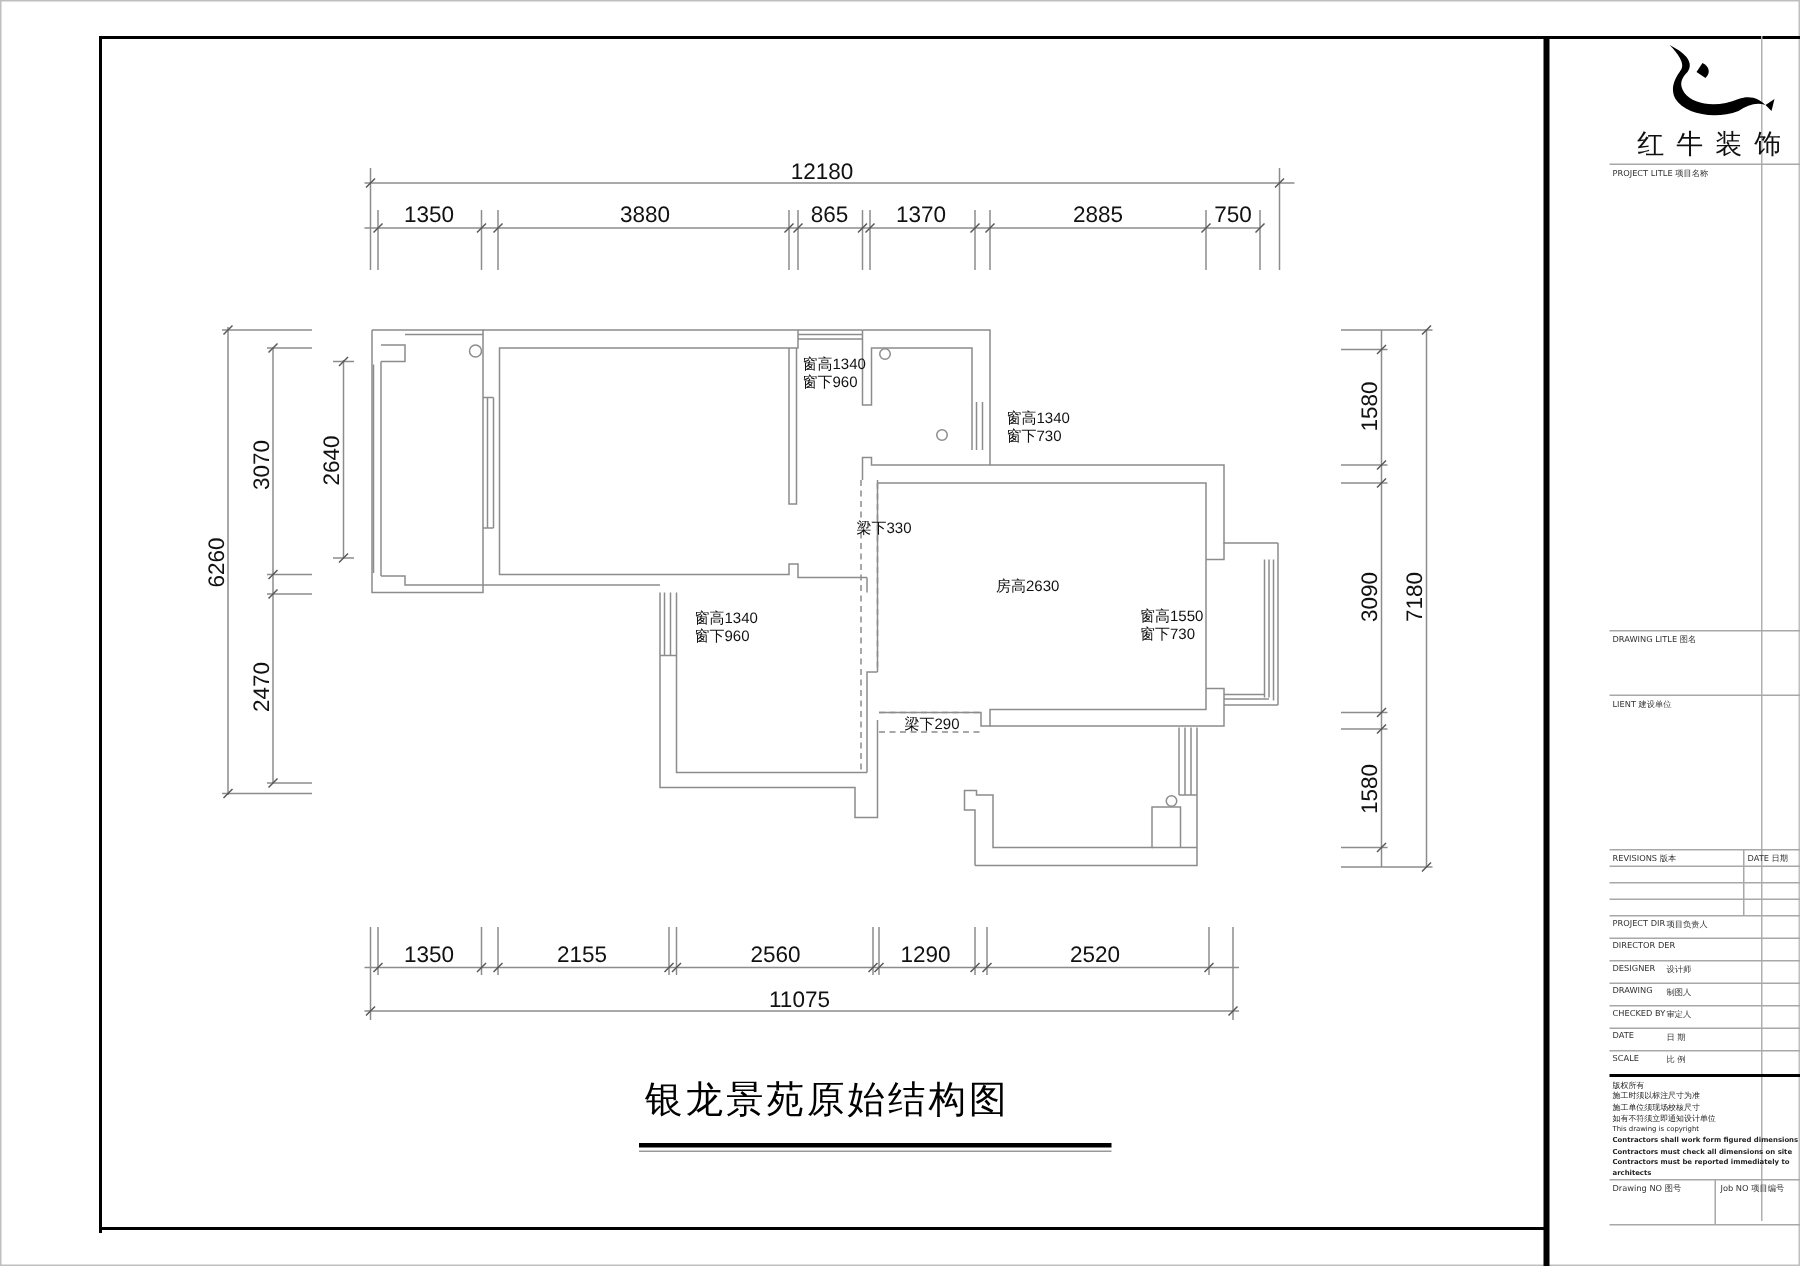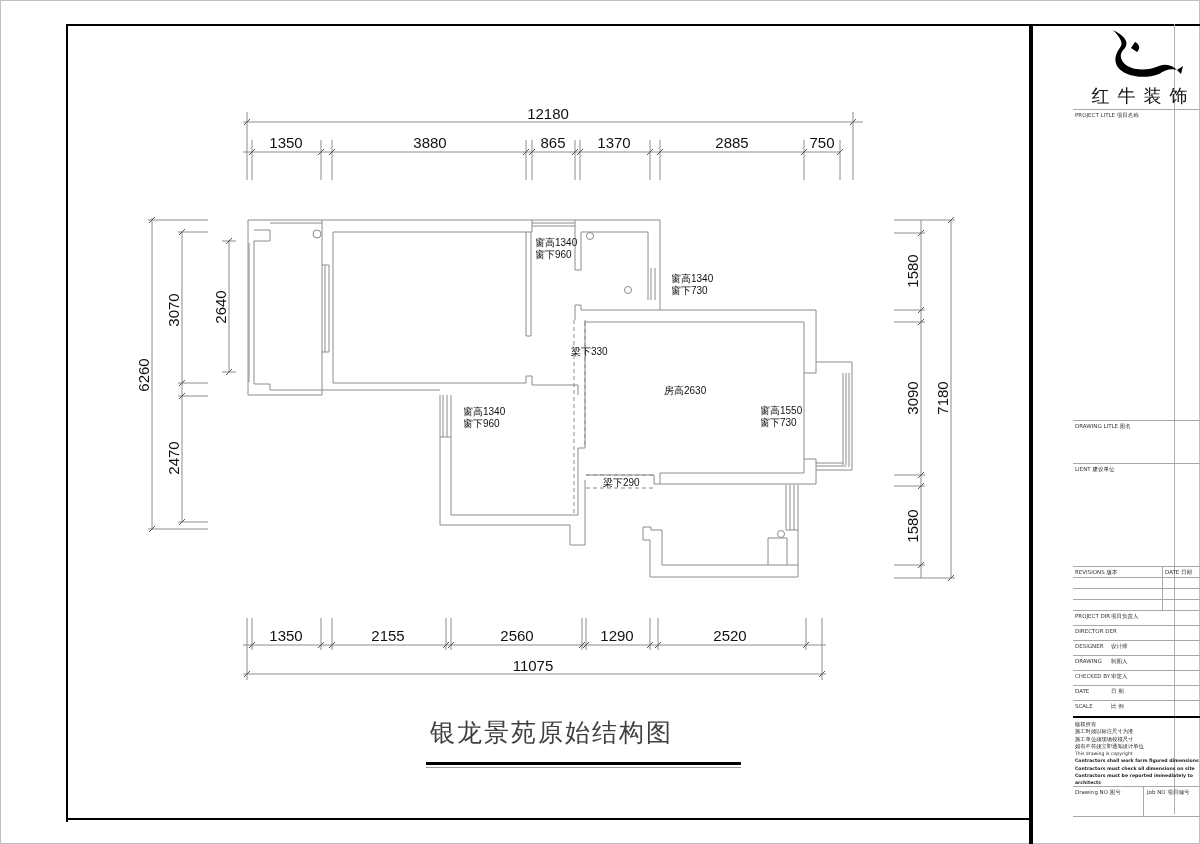--- a/index.html
+++ b/index.html
@@ -18,21 +18,21 @@
   .title-block { position: absolute; left: 1033px; top: 26px; width: 141px; height: 790px; margin-left: 40px; }
   .tb-logo { position: absolute; left: 0; top: 0; width: 141px; height: 83px; text-align: center; }
   .tb-logo .brand { position: absolute; left: 0; right: 0; top: 58px; font-size: 18px; letter-spacing: 8px; font-family: "DejaVu Sans", sans-serif; }
   .tb-row { position: absolute; left: 0; width: 141px; border-top: 1px solid #a8a8a8; font-size: 5.5px; color: #333; }
   .tb-row .lbl { position: absolute; left: 2px; top: 2px; white-space: nowrap; }
   .tb-row .val { position: absolute; left: 38px; top: 2px; white-space: nowrap; }
   .firm { position: absolute; left: 0; right: 0; text-align: center; font-size: 7.5px; color: #222; }
   .copyright { position: absolute; left: 2px; top: 3px; font-size: 5.3px; line-height: 7.3px; color: #222; }
   .copyright .en { font-weight: bold; font-size: 4.6px; }
   .drawing-title { position: absolute; left: 430px; top: 716px; font-size: 25px; letter-spacing: 2px;
-                   font-family: "DejaVu Sans", sans-serif; color: #404040; }
+                   font-family: "DejaVu Sans", sans-serif; color: #000000; }
   .title-underline { position: absolute; left: 426px; top: 762px; width: 315px; height: 3px; background: #000; }
   .title-underline2 { position: absolute; left: 426px; top: 767px; width: 315px; height: 1px; background: #999; }
 </style>
 </head>
 <body>
 
 <div class="outer"></div>
 <div class="frame"></div>
 <div class="frame-bottom"></div>
 <div class="tb-left"></div>

